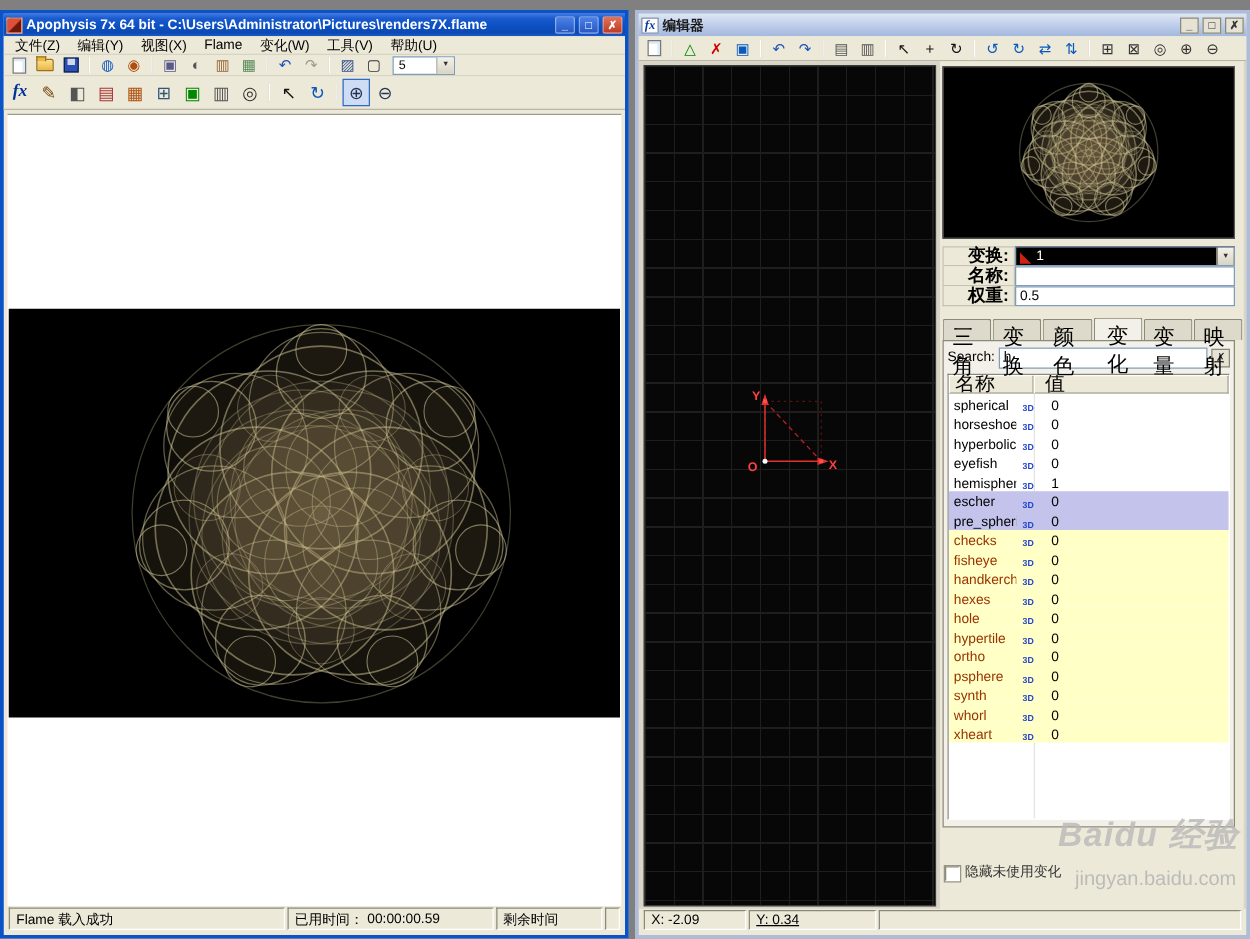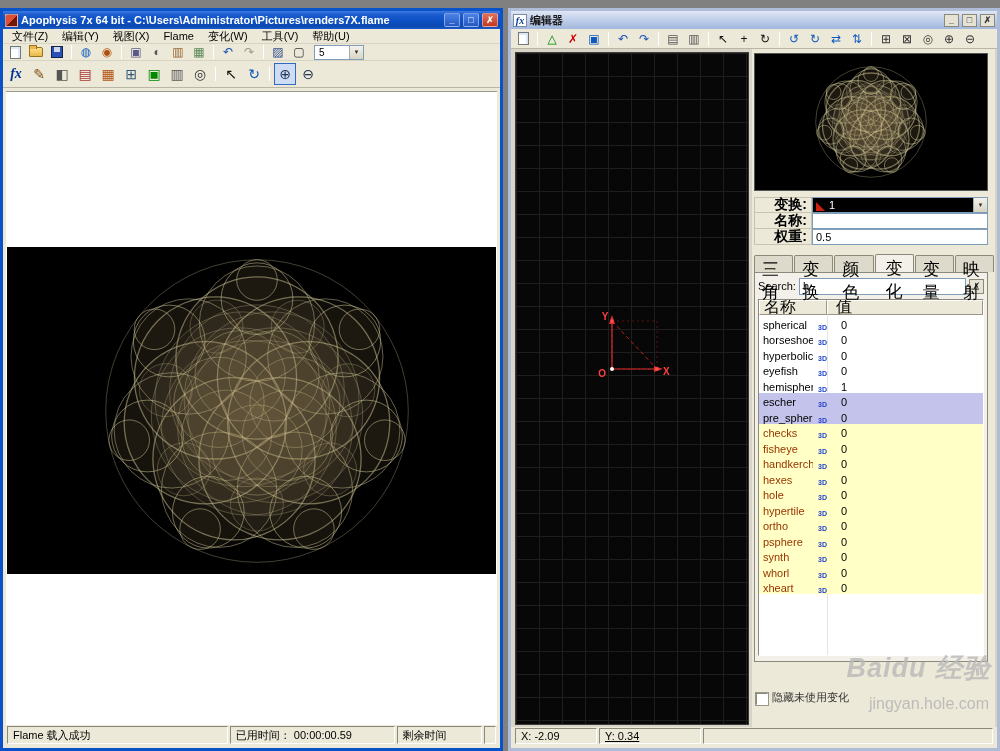--- a/index.html
+++ b/index.html
@@ -576,21 +576,21 @@
             </div>
         </div>
       </div>
 
       <div class="chkrow">
         <div class="checkbox"></div>
         <span class="chklabel">隐藏未使用变化</span>
       </div>
 
       <div class="wm1">Baidu 经验</div>
-      <div class="wm2">jingyan.hole.com</div>
+      <div class="wm2">jingyan.baidu.com</div>
     </div>
   </div>
 
   <div class="statusbar" style="height:18px;">
     <div class="spanel" style="width:82px;">X: -2.09</div>
     <div class="spanel" style="width:102px;text-decoration:underline;">Y: 0.34</div>
     <div class="spanel" style="flex:1;"></div>
   </div>
 </div>
 

